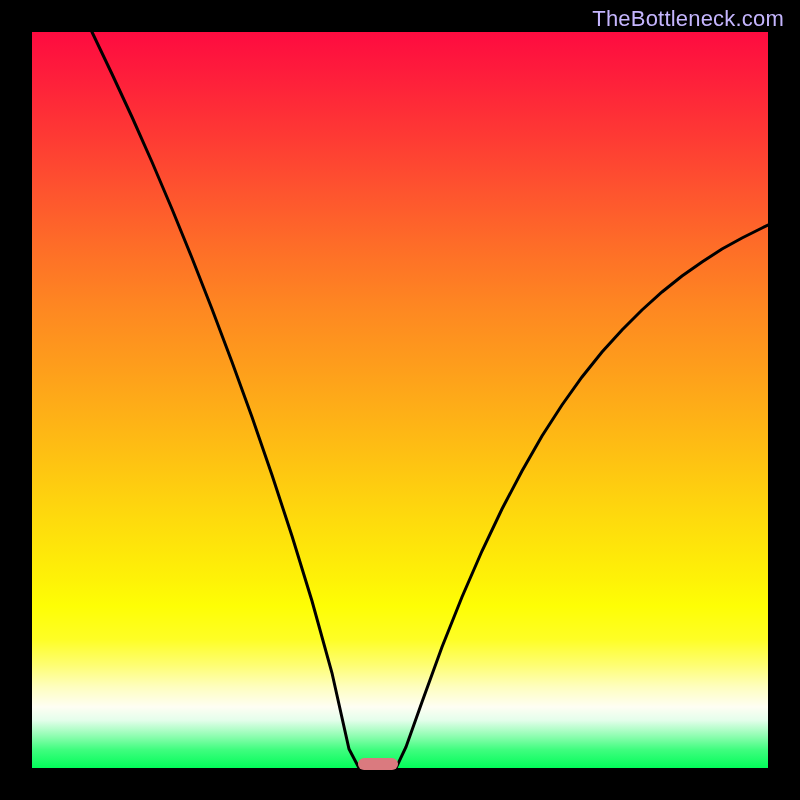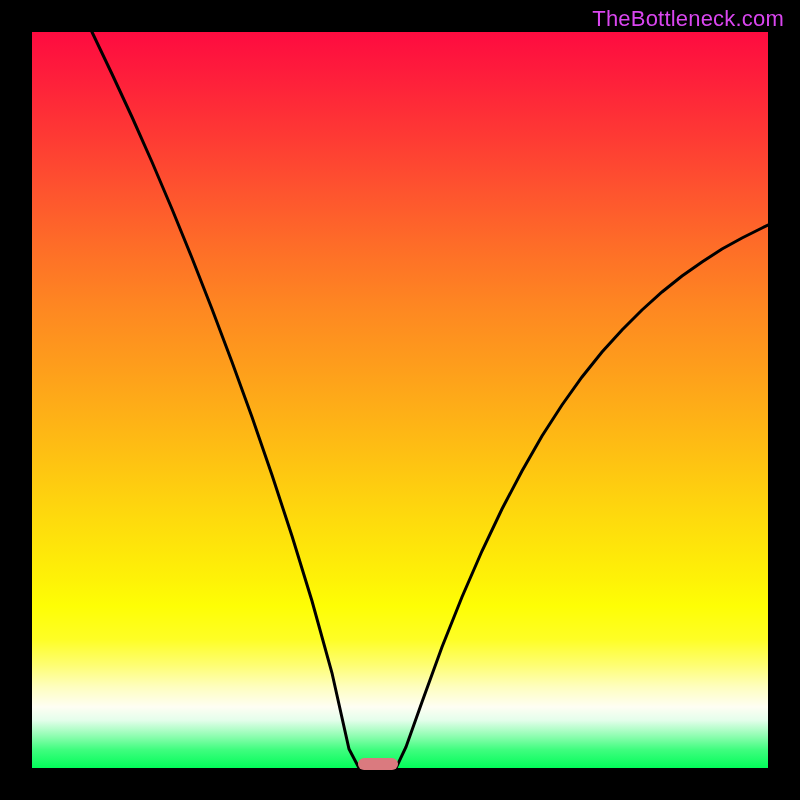--- a/index.html
+++ b/index.html
@@ -46,21 +46,21 @@
       #e4feeb 93.5%,
       #95fdb5 95.5%,
       #40fd7f 97.5%,
       #02fc59 100%
     );
   }
   .watermark {
     position: absolute;
     top: 6px;
     right: 16px;
-    color: #d946ef;
+    color: #c4b5fd;
     font-size: 22px;
     font-weight: 400;
     letter-spacing: 0.2px;
     user-select: none;
   }
   svg.curve {
     position: absolute;
     top: 0;
     left: 0;
   }

